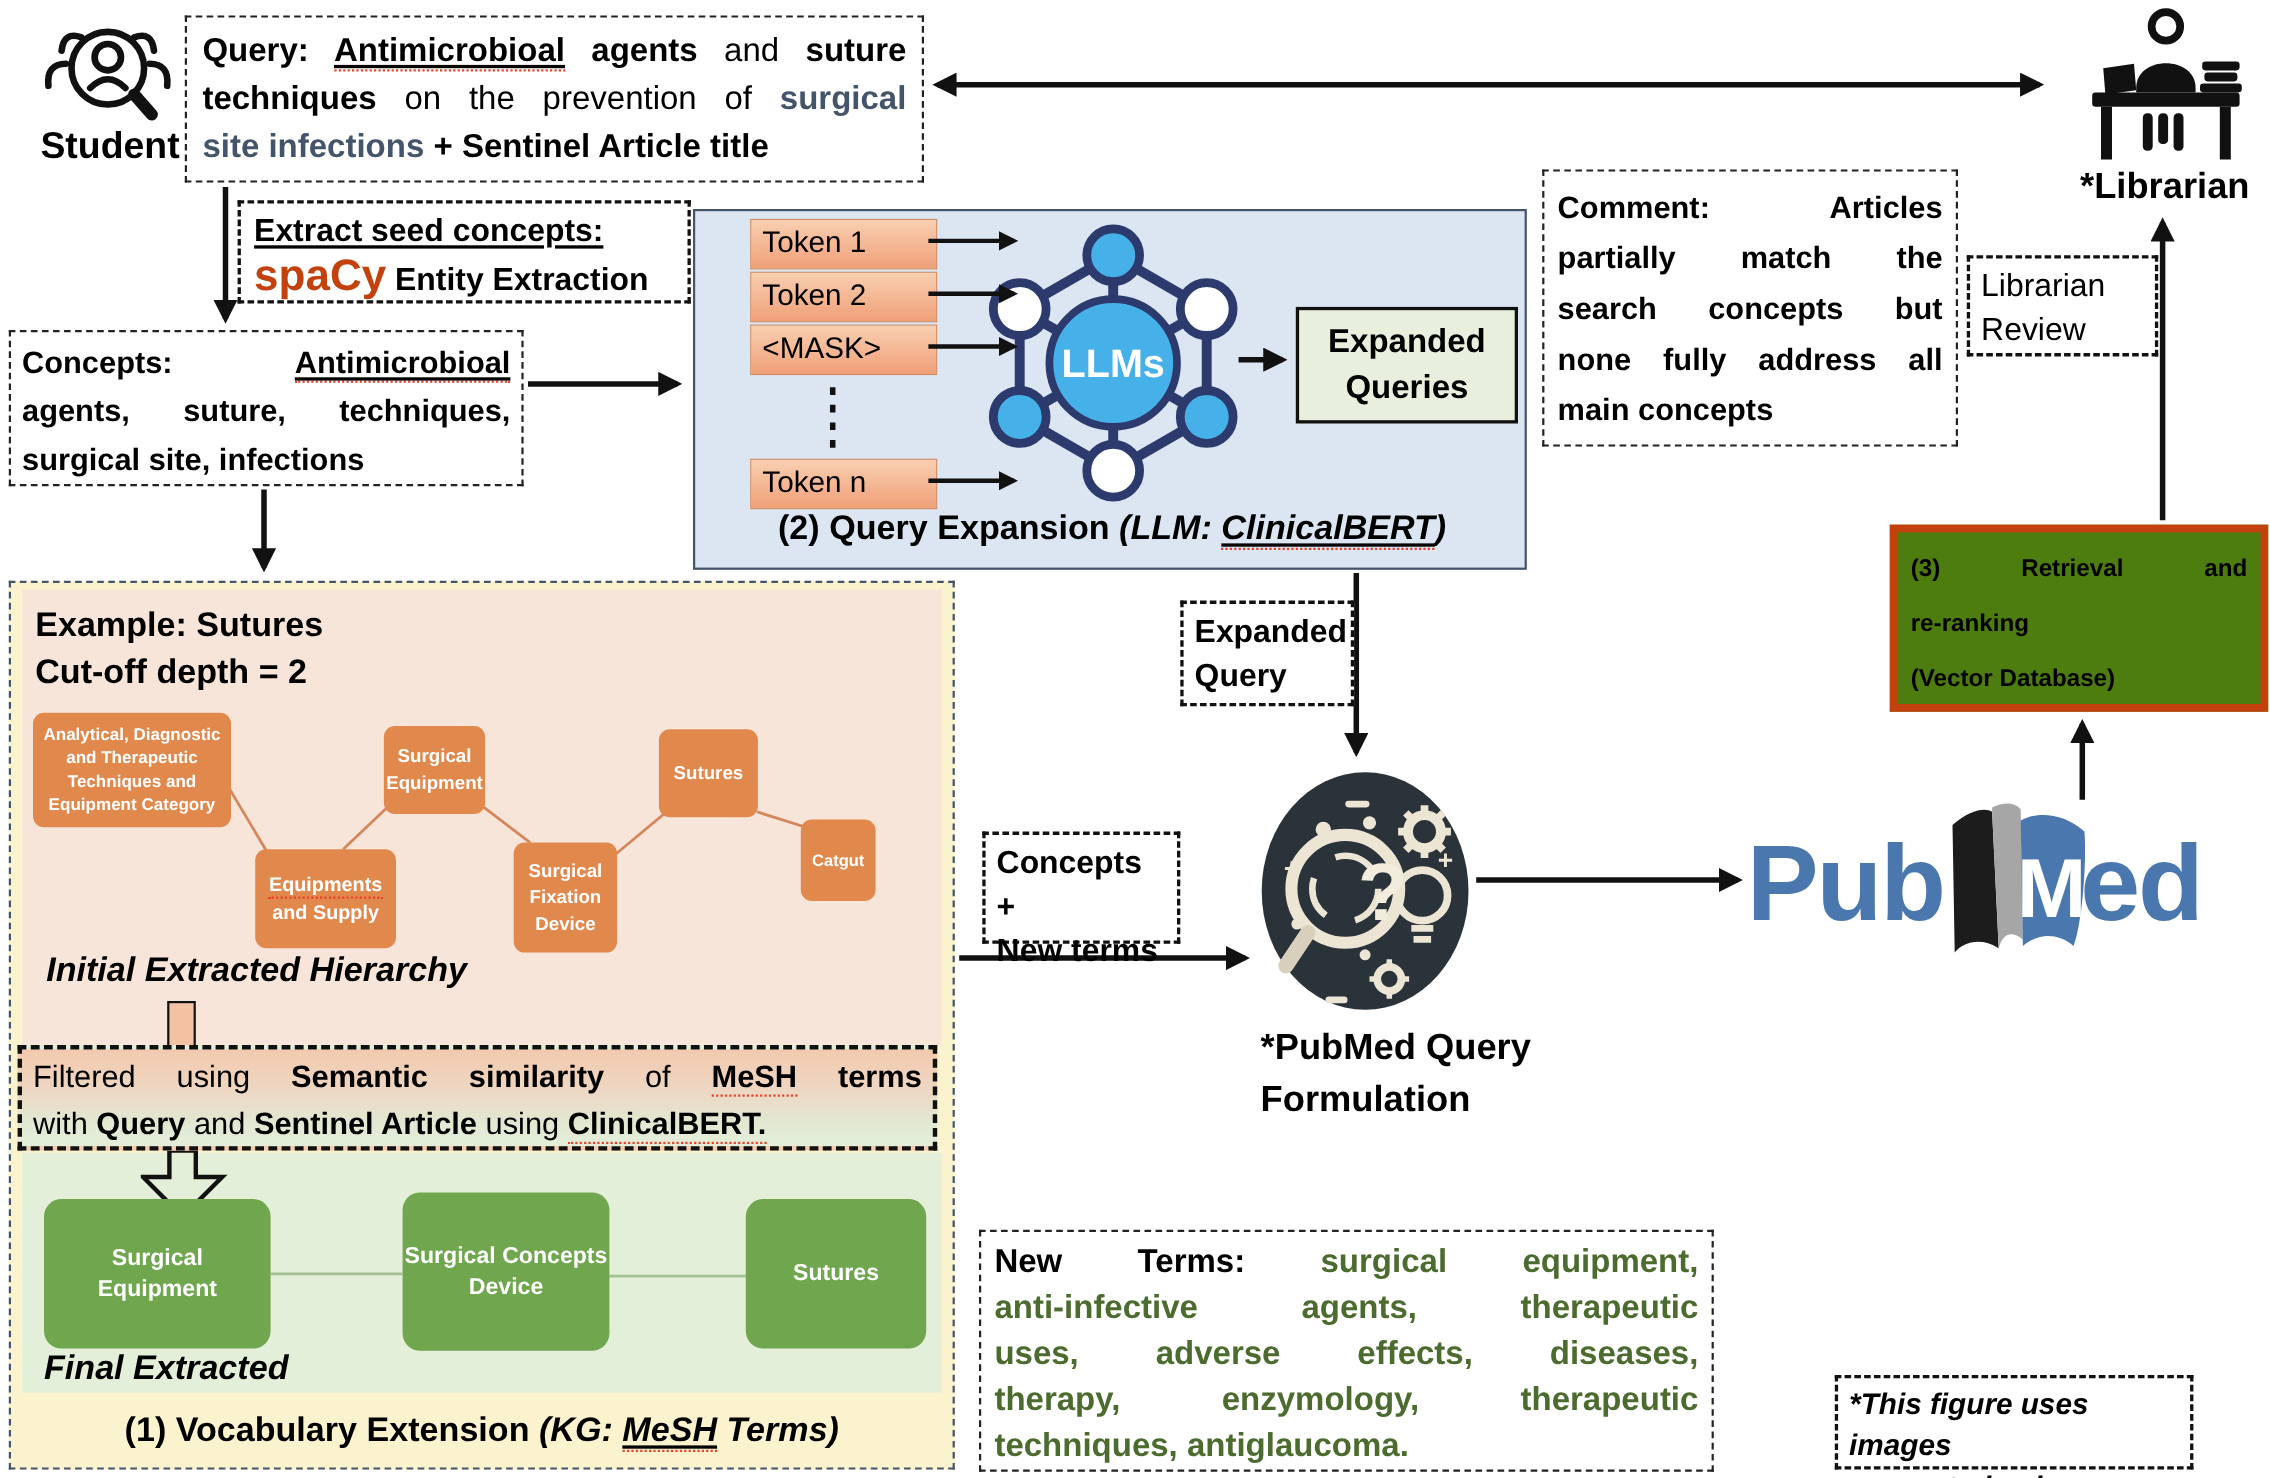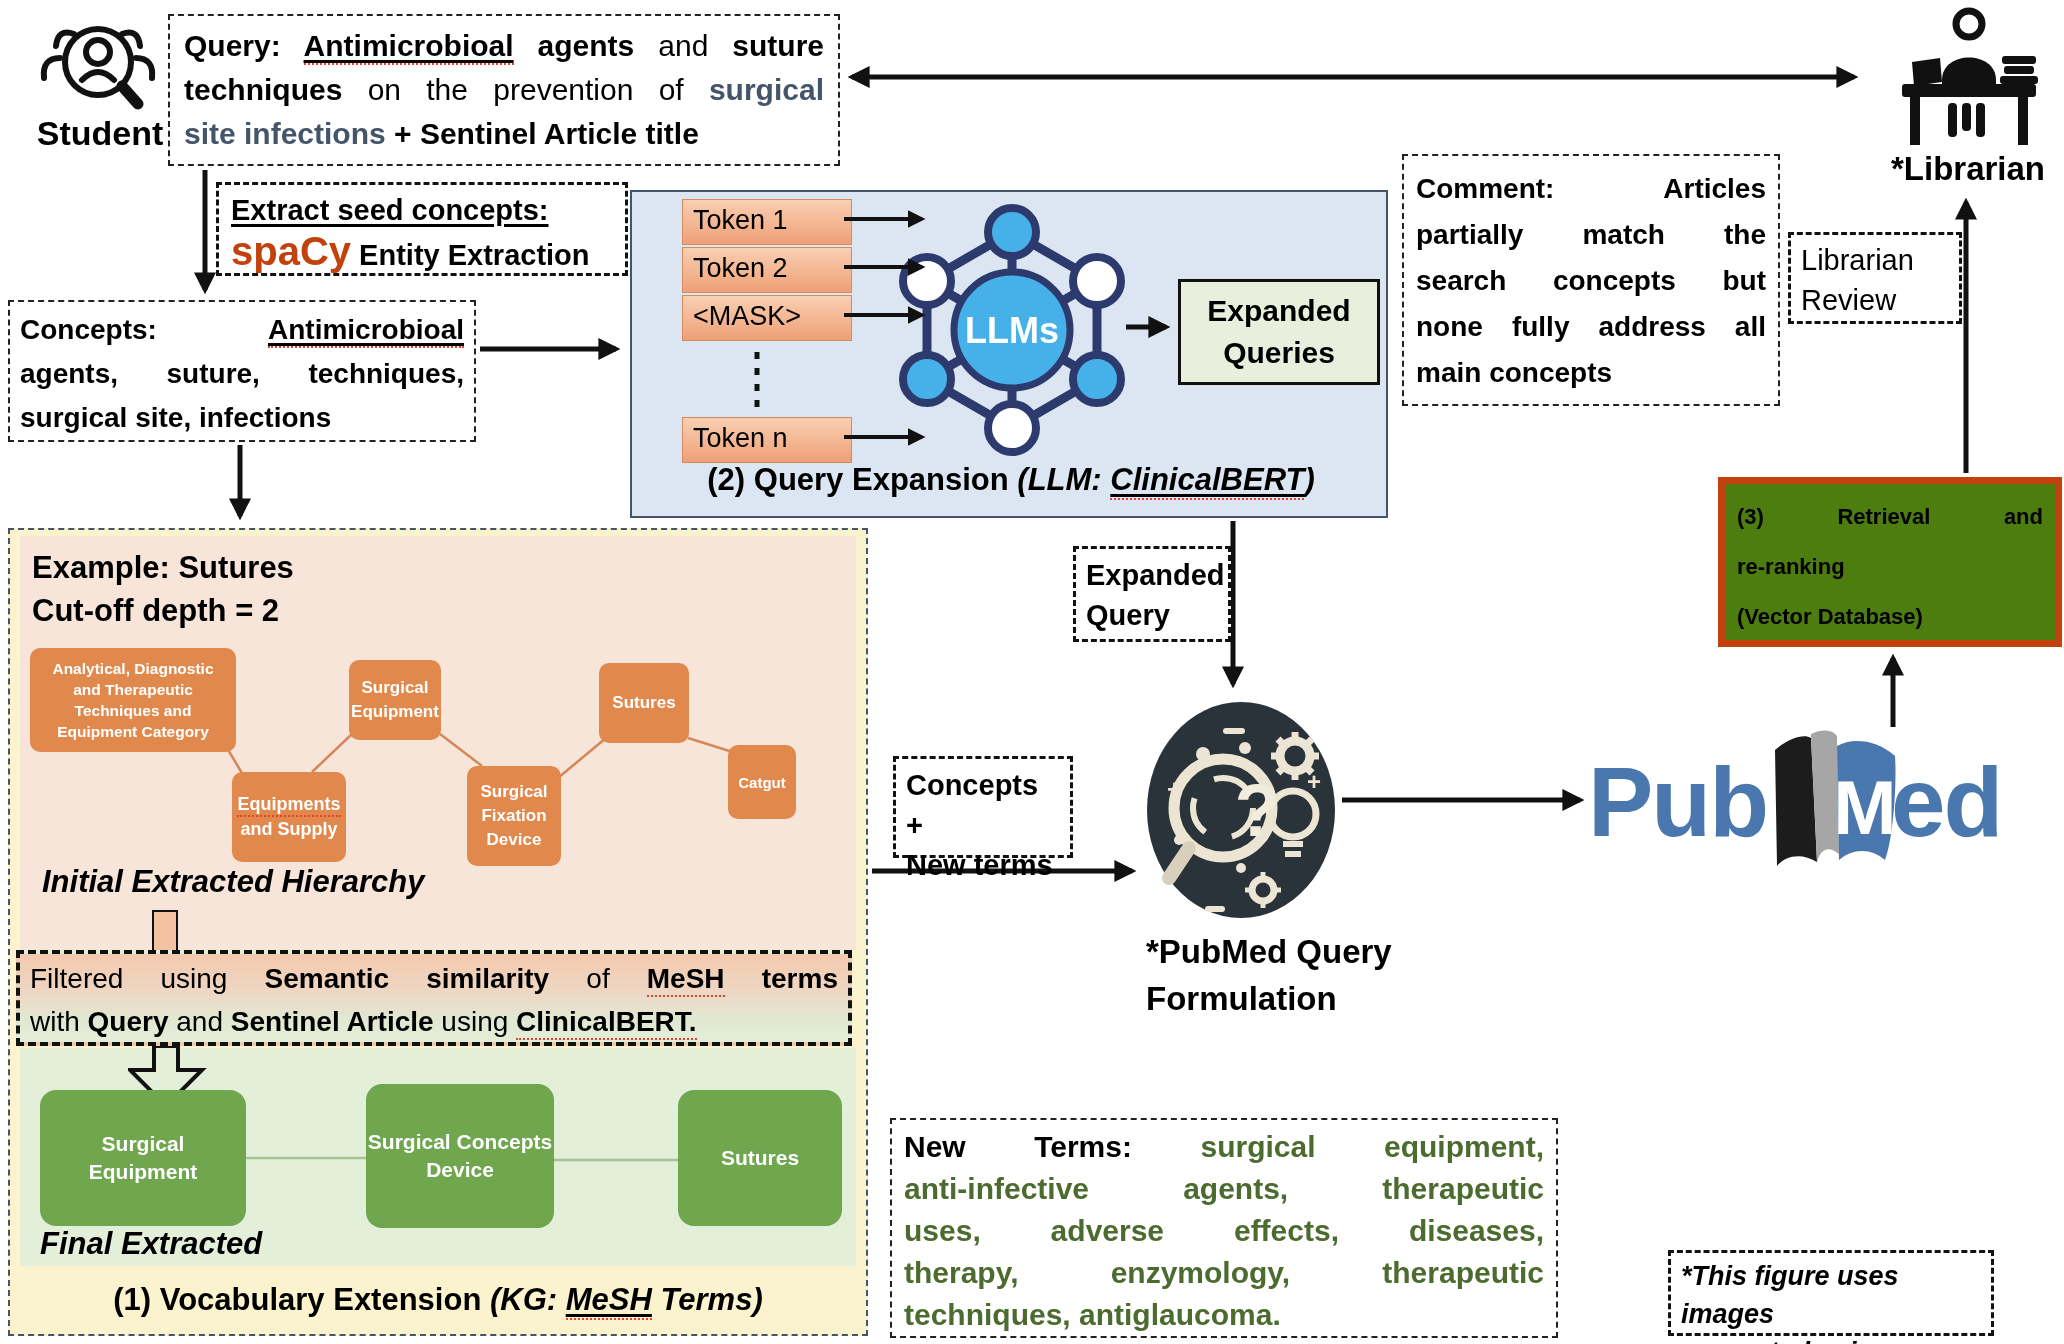--- a/index.html
+++ b/index.html
@@ -263,27 +263,27 @@
 
   <div class="abs vocab-box"></div>
   <div class="abs peach-panel"></div>
   <div class="abs green-panel"></div>
 
   <div class="abs example-title">
       <div class="ln"><span class="b">Example: Sutures</span></div>
       <div class="ln"><span class="b">Cut-off depth = 2</span></div>
     </div>
 
-  <div class="abs tnode" style="left:30px;top:648px;width:206px;height:104px;font-size:15.5px;line-height:21px">
+  <div class="abs tnode" style="left:30px;top:648px;width:180px;height:104px;font-size:15.5px;line-height:21px">
       <div class="ln ctr"><span>Analytical, Diagnostic</span></div>
       <div class="ln ctr"><span>and Therapeutic</span></div>
       <div class="ln ctr"><span>Techniques and</span></div>
       <div class="ln ctr"><span>Equipment Category</span></div>
     </div>
-  <div class="abs tnode" style="left:232px;top:772px;width:114px;height:90px;font-size:18px;line-height:25px">
+  <div class="abs tnode" style="left:232px;top:772px;width:128px;height:90px;font-size:18px;line-height:25px">
       <div class="ln ctr"><span class="sq">Equipments</span></div>
       <div class="ln ctr"><span>and Supply</span></div>
     </div>
   <div class="abs tnode" style="left:349px;top:660px;width:92px;height:80px;font-size:17px;line-height:24px">
       <div class="ln ctr"><span>Surgical</span></div>
       <div class="ln ctr"><span>Equipment</span></div>
     </div>
   <div class="abs tnode" style="left:467px;top:766px;width:94px;height:100px;font-size:17px;line-height:24px">
       <div class="ln ctr"><span>Surgical</span></div>
       <div class="ln ctr"><span>Fixation</span></div>

